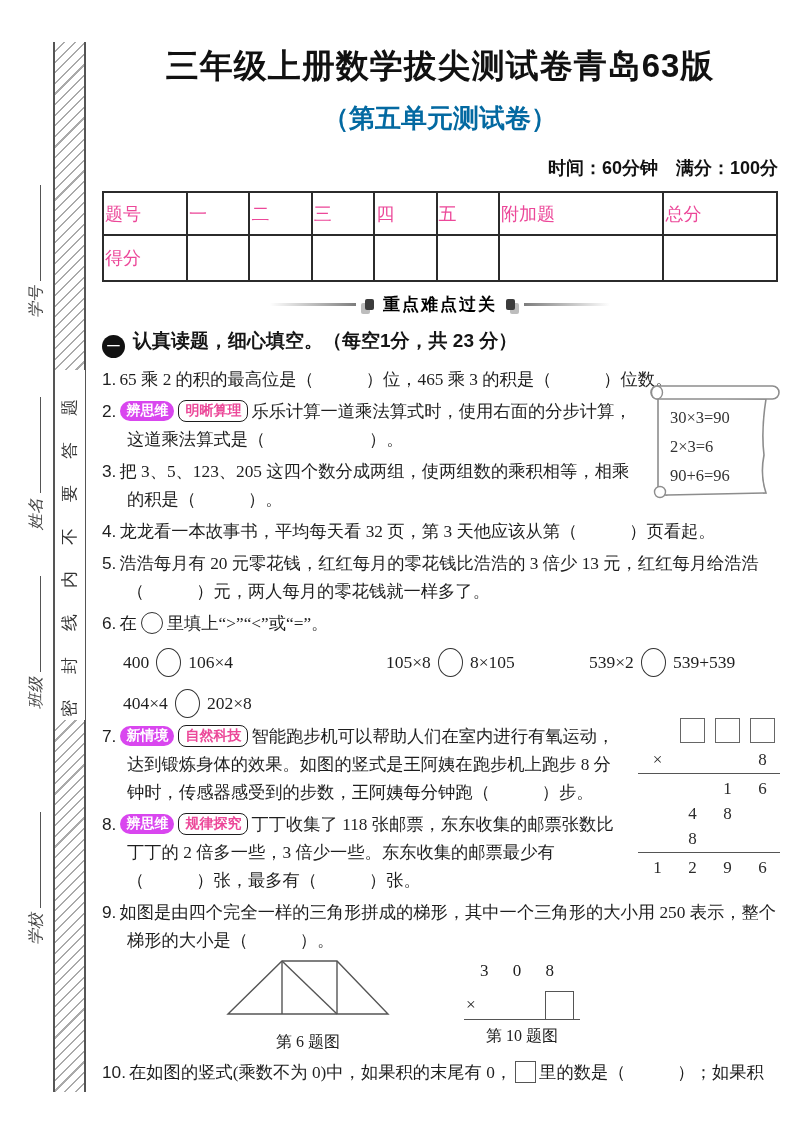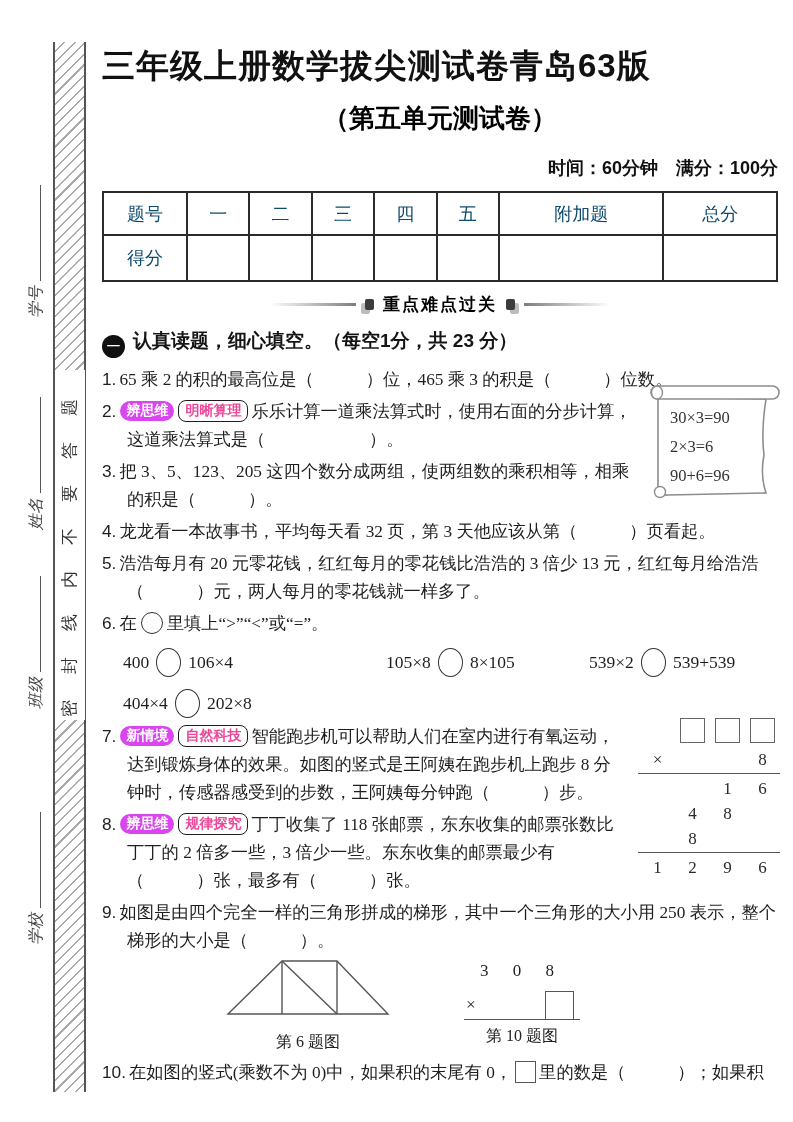--- a/index.html
+++ b/index.html
@@ -13,29 +13,29 @@
   .seal-text{position:absolute;left:-160px;top:488px;width:350px;height:30px;line-height:30px;
       background:#fff;text-align:center;transform:rotate(-90deg);
       font-size:17px;letter-spacing:26px;color:#333;white-space:nowrap;}
   .side-field{position:absolute;left:-38px;width:148px;height:20px;transform:rotate(-90deg);
       white-space:nowrap;font-size:16px;color:#444;font-style:italic;}
   .sf-line{display:inline-block;width:96px;border-bottom:1.6px solid #555;height:14px;margin-left:5px;}
   .f1{top:234px}.f2{top:446px}.f3{top:625px}.f4{top:861px}
 
   
   .main{position:absolute;left:102px;top:0;width:676px;padding-top:44px;}
-  h1{margin:0;font-family:"Liberation Sans",sans-serif;
+  h1{margin:0;text-align:center;font-family:"Liberation Sans",sans-serif;
      font-size:33px;font-weight:700;letter-spacing:1px;color:#111;}
   h2{margin:12px 0 0;text-align:center;font-family:"Liberation Sans",sans-serif;
-     font-size:26px;font-weight:700;color:#000000;}
+     font-size:26px;font-weight:700;color:#0369a1;}
   .meta{margin-top:20px;text-align:right;font-family:"Liberation Sans",sans-serif;
      font-size:18px;font-weight:600;color:#111;}
 
   table.score{width:100%;border-collapse:collapse;margin-top:11px;}
-  table.score td{border:2px solid #2b2b2b;text-align:center;font-size:18px;color:#0c4a6e;}
+  table.score td{border:2px solid #2b2b2b;font-size:18px;color:#ec4899;}
   table.score tr.hd td{height:39px;}
   table.score tr.bd td{height:42px;}
   table.score td.c0{width:80px;}
 
   .banner{margin-top:11px;text-align:center;white-space:nowrap;}
   .bline{display:inline-block;width:86px;height:3px;vertical-align:middle;}
   .bline.l{background:linear-gradient(to right,rgba(130,130,130,0),#7d7d7d);}
   .bline.r{background:linear-gradient(to left,rgba(130,130,130,0),#7d7d7d);}
   .bmark{display:inline-block;width:9px;height:11px;background:#3c3c3c;border-radius:2px;
       vertical-align:middle;margin:0 9px;}

